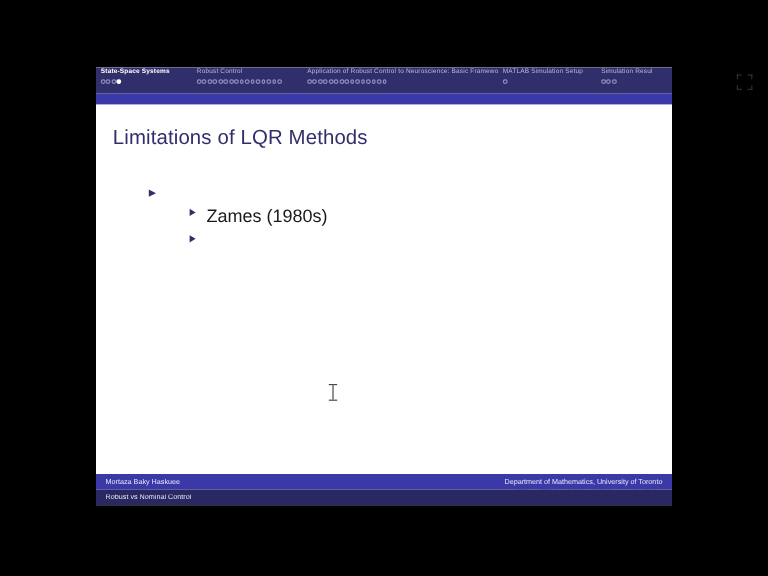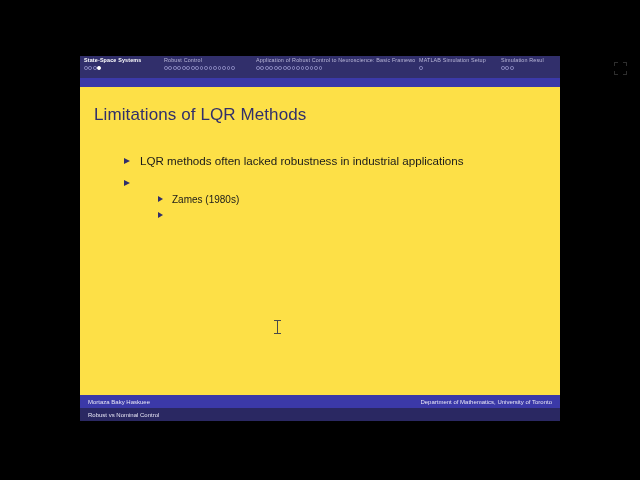--- a/index.html
+++ b/index.html
@@ -42,21 +42,21 @@
   #fullscreen-icon span.bl { left: 0; bottom: 0; border-right: none; border-top: none; }
   #fullscreen-icon span.br { right: 0; bottom: 0; border-left: none; border-top: none; }
 
   
   #slide {
     position: absolute;
     left: 80px;
     top: 56px;
     width: 480px;
     height: 365px;
-    background: #fde047;
+    background: #ffffff;
     overflow: hidden;
   }
 
   
   .headline {
     width: 100%;
     background: #312f6b;
     height: 22px;
     display: flex;
     align-items: stretch;
@@ -149,21 +149,21 @@
     margin-left: 34px;
     margin-top: 2px;
   }
   .sublist .item { margin-bottom: 2px; }
   .sublist .item .tri { padding-top: 3.5px; margin-right: 5px; width: 9px; }
   .sublist .tri i {
     border-left-width: 5px;
     border-top-width: 3px;
     border-bottom-width: 3px;
   }
-  .sublist .item .txt { font-size: 10px; }
+  .sublist .item .txt { font-size: 15px; }
 
   
   .navsymbols {
     position: absolute;
     right: 8px;
     bottom: 7px;
     display: flex;
     align-items: center;
     opacity: 0.42;
   }
@@ -259,26 +259,20 @@
         <div class="nav-section" style="flex: 0 0 63px;">
           <span class="sec-title">Simulation Resul</span>
           <span class="dots"><span class="dot"></span><span class="dot"></span><span class="dot"></span></span>
         </div>
       </div>
     <div class="headline-band"></div>
 
     <div class="frametitle">Limitations of LQR Methods</div>
 
     <div class="body" id="bullet-body">
-        <div class="item">
-          <div class="tri">
-            <i></i>
-          </div>
-          <div class="txt">LQR methods often lacked robustness in industrial applications</div>
-        </div>
         <div class="item">
           <div class="tri">
             <i></i>
           </div>
         </div>
         <div class="sublist">
           <div class="item">
             <div class="tri">
               <i></i>
             </div>

